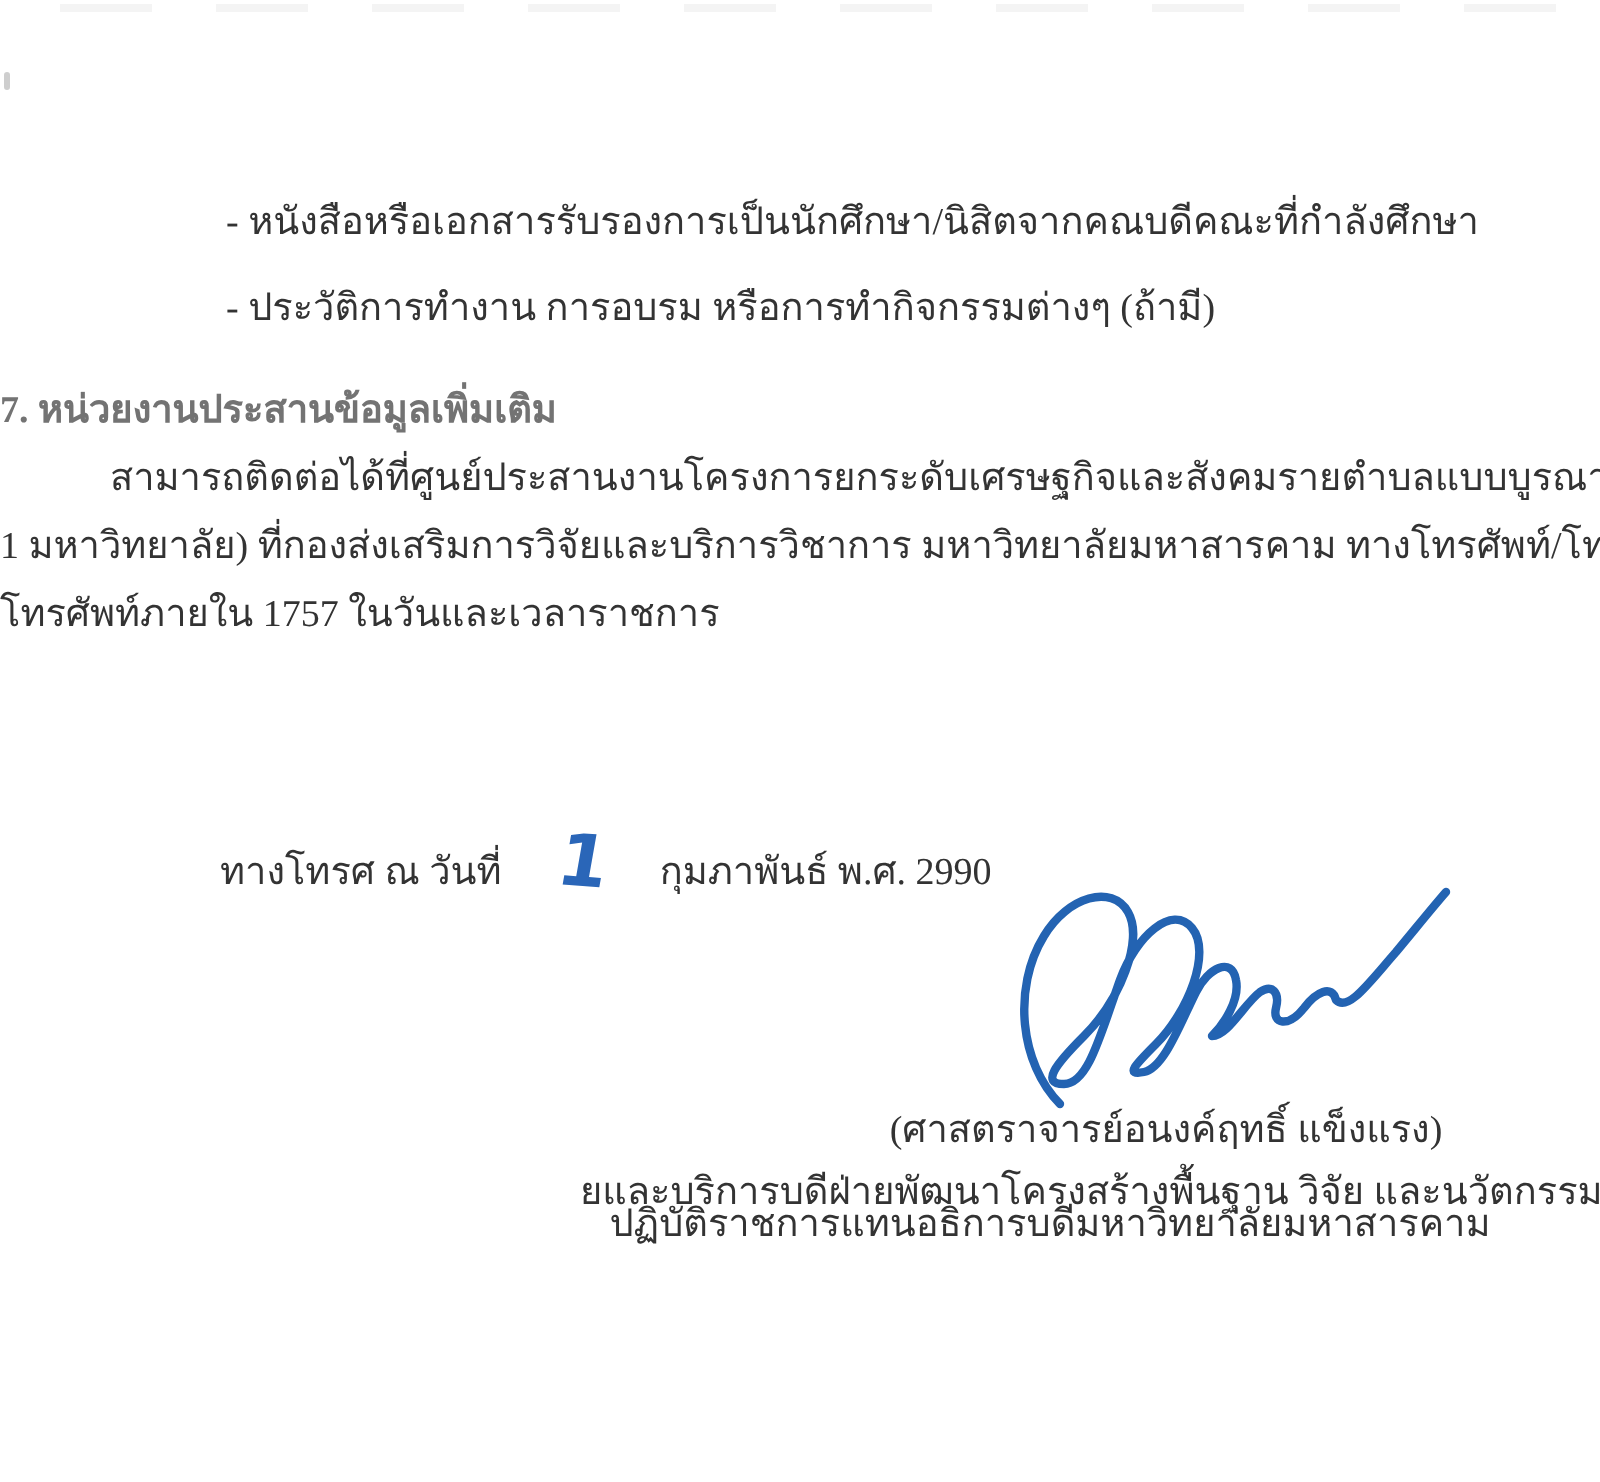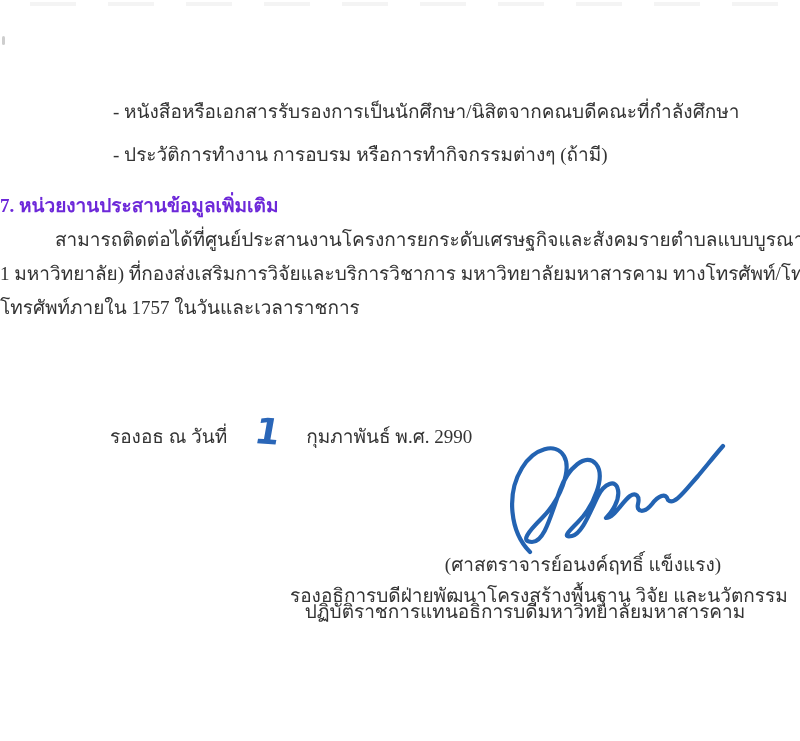--- a/index.html
+++ b/index.html
@@ -16,21 +16,21 @@
     font-family: "Liberation Serif", "DejaVu Serif", serif;
     color: #333333;
   }
   .txt {
     position: absolute;
     white-space: nowrap;
     font-size: 19px;
     line-height: 26px;
     color: #333333;
   }
-  .bold { font-weight: bold; color: #6d28d9; }
+  .bold { font-weight: bold; color: #737373; }
 
   
   .scan-strip {
     position: absolute;
     left: 30px; top: 2px;
     width: 760px; height: 4px;
     background: repeating-linear-gradient(90deg,
       rgba(0,0,0,0.055) 0px, rgba(0,0,0,0.055) 46px,
       rgba(0,0,0,0) 46px, rgba(0,0,0,0) 78px);
     opacity: .8;
@@ -93,21 +93,21 @@
   <div class="txt bold" style="left:0px; top:193px;">7. หน่วยงานประสานข้อมูลเพิ่มเติม</div>
 
   <div class="txt" style="left:55px; top:227px;">สามารถติดต่อได้ที่ศูนย์ประสานงานโครงการยกระดับเศรษฐกิจและสังคมรายตำบลแบบบูรณาการ (1 ตำบล</div>
 
   <div class="txt" style="left:0px; top:261px;">1 มหาวิทยาลัย) ที่กองส่งเสริมการวิจัยและบริการวิชาการ มหาวิทยาลัยมหาสารคาม ทางโทรศัพท์/โทรสาร 043-754416</div>
 
   <div class="txt" style="left:0px; top:295px;text-align:center;">โทรศัพท์ภายใน 1757 ในวันและเวลาราชการ</div>
 
 
   <div class="date-row">
-    <span class="txt" style="position:static;">รองอธ ณ วันที่</span>
+    <span class="txt" style="position:static;">ทางโทรศ ณ วันที่</span>
     <span class="handwritten-day" style="color:#2a66b8;">1</span>
     <span class="txt" style="position:static;">กุมภาพันธ์ พ.ศ. 2990</span>
   </div>
 
   <svg class="sig-svg" viewBox="0 0 228 122">
     <path d="M 32 118
              C 12 98, 8 60, 24 34
              C 36 14, 58 8, 66 22
              C 74 36, 62 66, 44 84
              C 30 98, 22 108, 34 108
@@ -121,17 +121,17 @@
              C 116 84, 124 68, 132 62
              C 138 58, 142 62, 140 70
              C 138 78, 146 80, 154 70
              C 160 62, 168 58, 170 66
              C 176 72, 186 58, 200 42
              C 210 30, 218 20, 225 12" fill="none" stroke="#2363b2" stroke-width="4.2" stroke-linecap="round" stroke-linejoin="round"></path>
   </svg>
 
   <div class="sig-block-line sig-name">(ศาสตราจารย์อนงค์ฤทธิ์ แข็งแรง)</div>
 
-  <div class="sig-block-line sig-position">รองอธิการบดีฝ่ายพัฒนาโครงสร้างพื้นฐาน วิจัย และนวัตกรรม</div>
+  <div class="sig-block-line sig-position">ยและบริการบดีฝ่ายพัฒนาโครงสร้างพื้นฐาน วิจัย และนวัตกรรม</div>
 
   <div class="sig-block-line sig-acting">ปฏิบัติราชการแทนอธิการบดีมหาวิทยาลัยมหาสารคาม</div>
 
 </div>
 
 </body></html>

